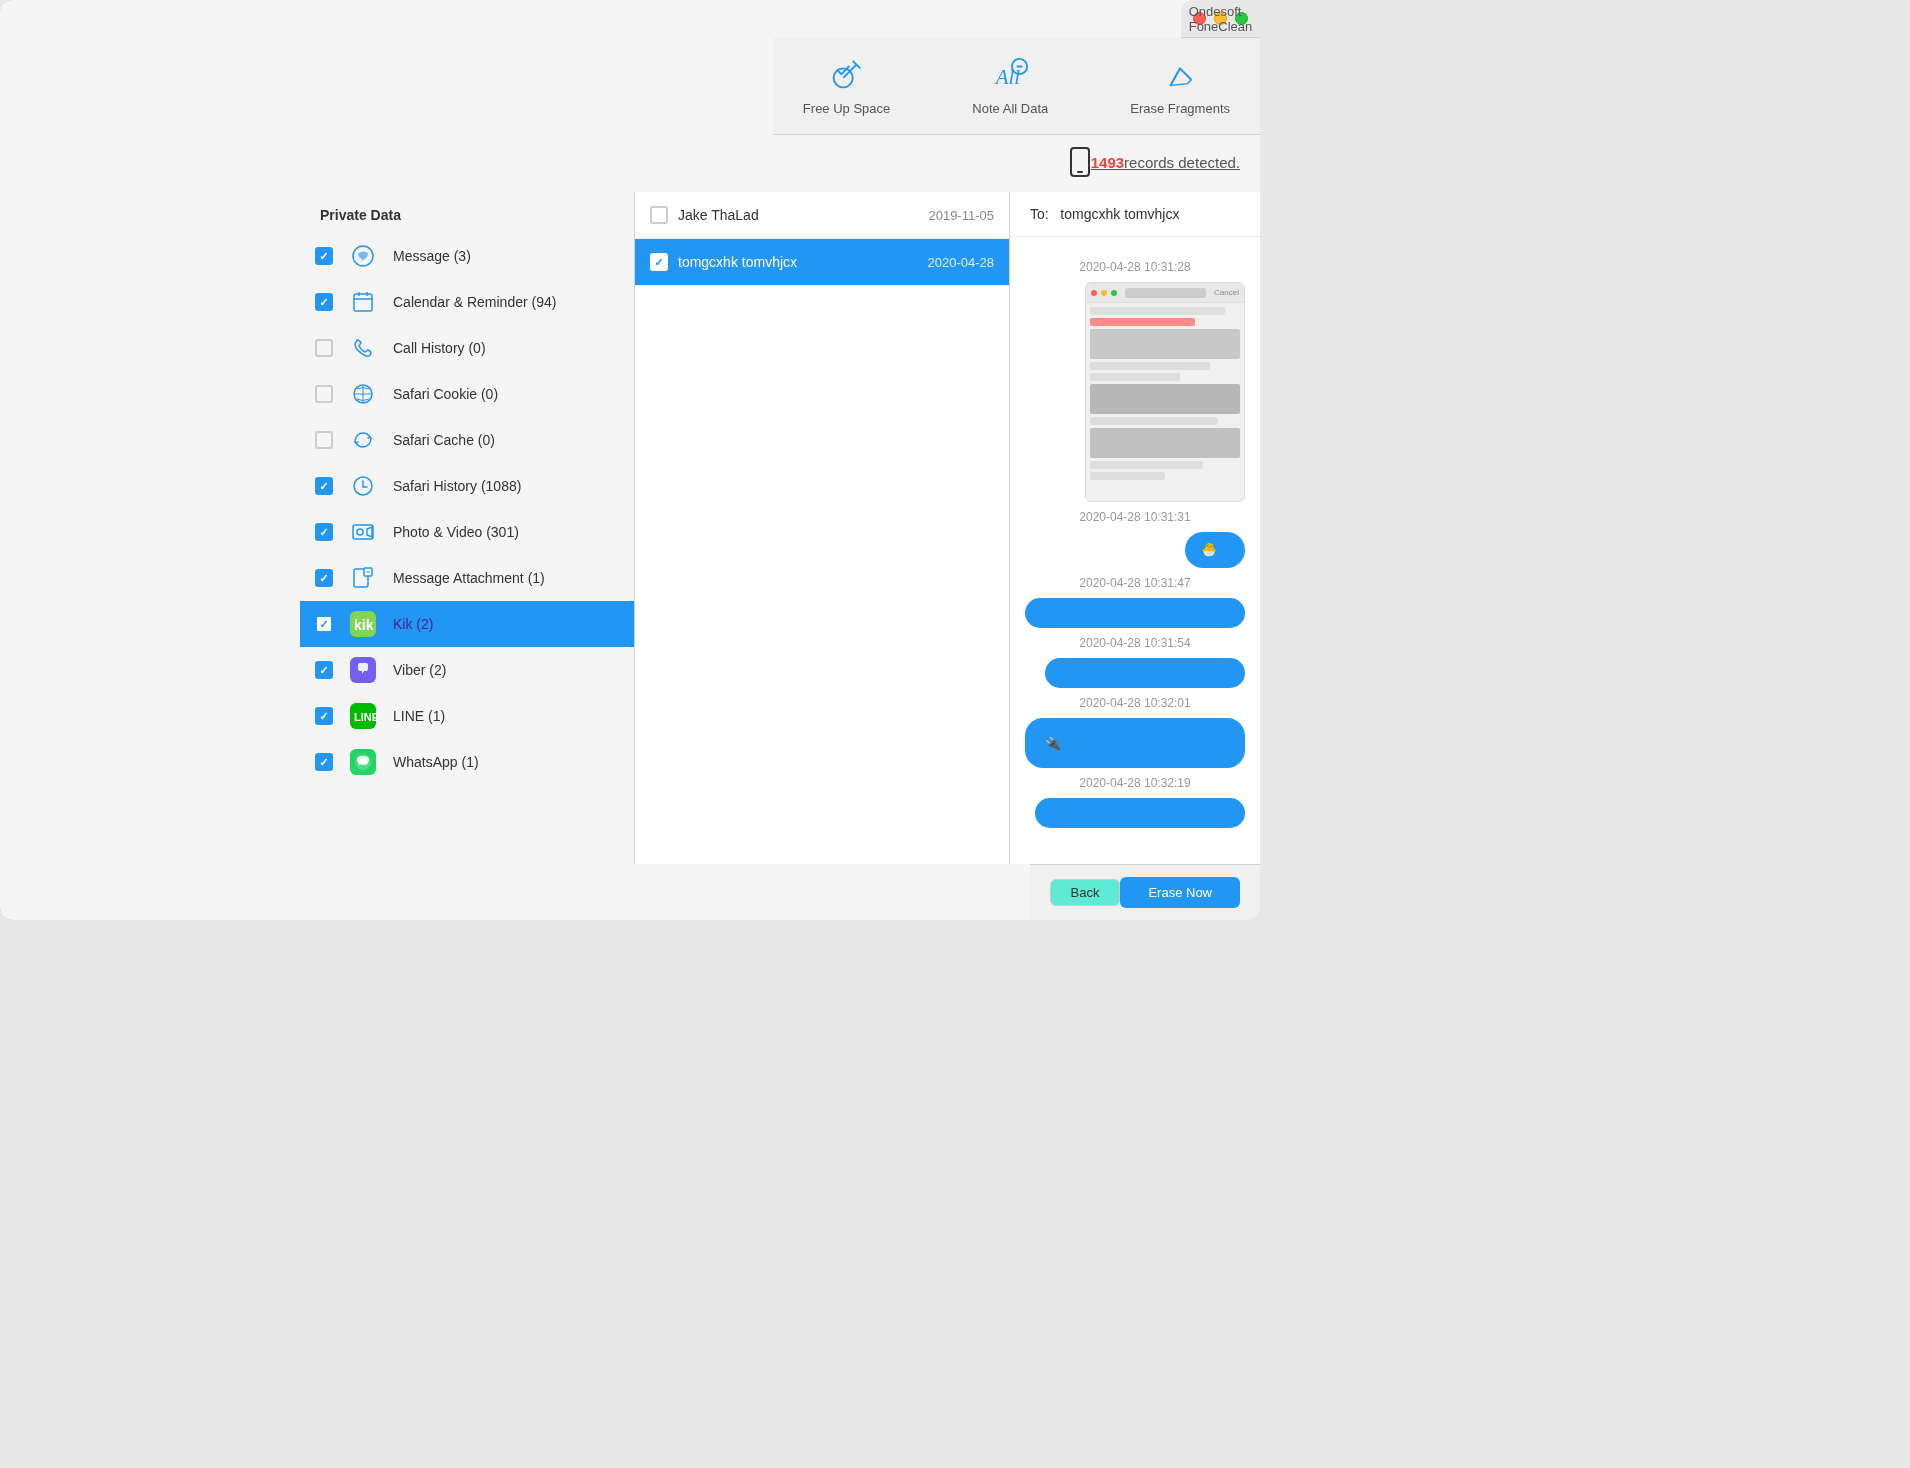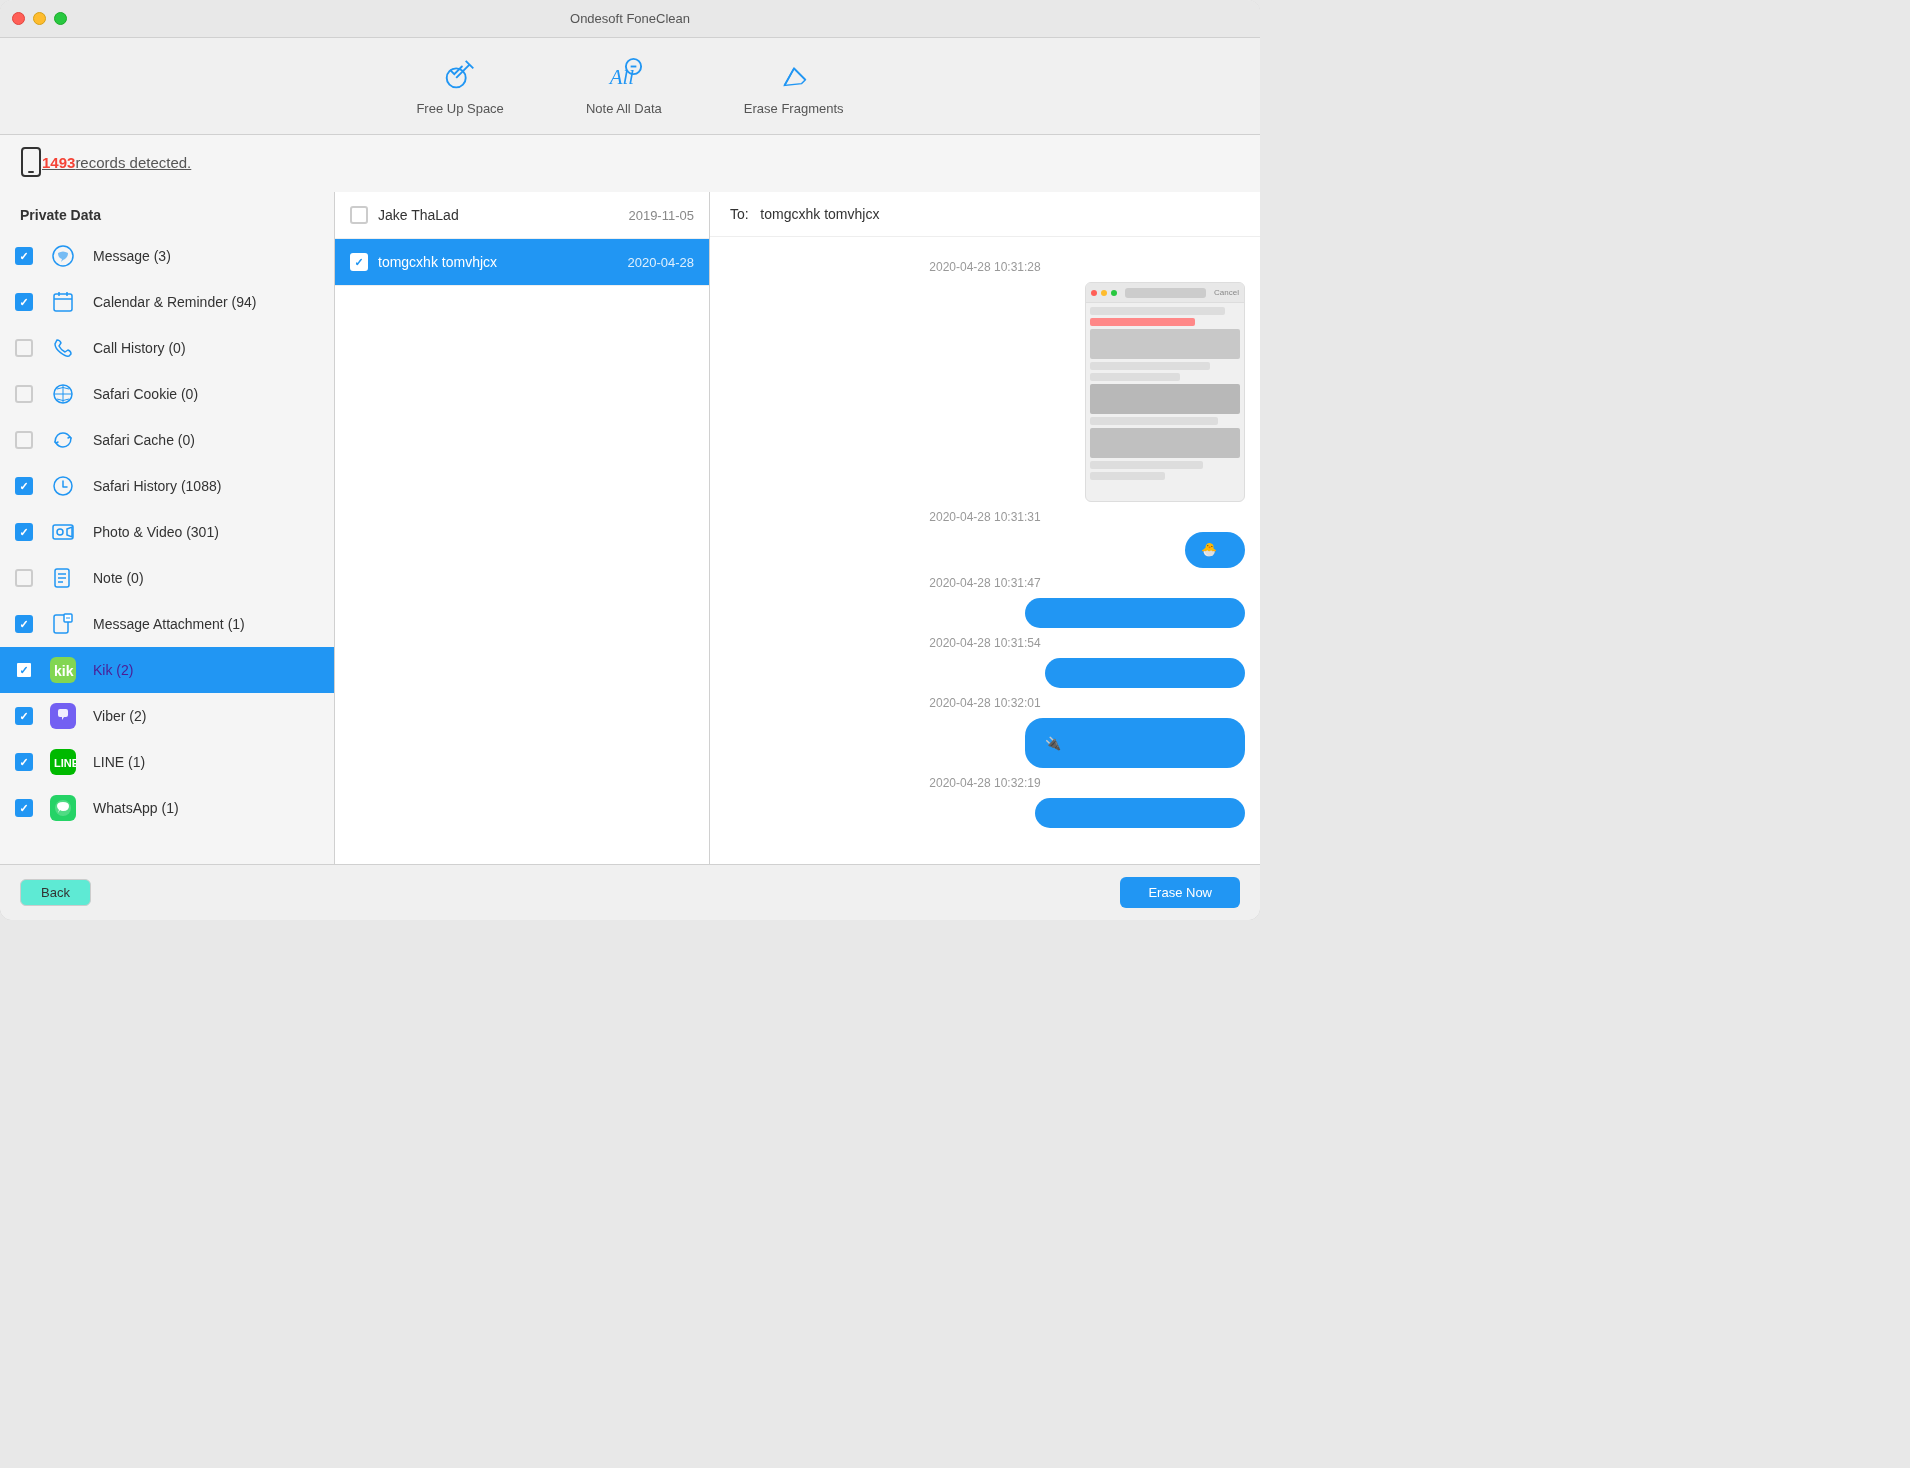--- a/index.html
+++ b/index.html
@@ -13,20 +13,21 @@
     }
     .window {
       width: 1260px;
       height: 920px;
       background: #f5f5f5;
       border-radius: 12px;
       display: flex;
       flex-direction: column;
       overflow: hidden;
       box-shadow: 0 4px 20px rgba(0,0,0,0.3);
+      align-items: flex-end;
     }
     .titlebar {
       background: #e8e8e8;
       height: 38px;
       display: flex;
       align-items: center;
       padding: 0 12px;
       border-bottom: 1px solid #d0d0d0;
       border-radius: 12px 12px 0 0;
       position: relative;
@@ -441,32 +442,20 @@
         <div class="item-icon">
           <svg width="24" height="24" viewBox="0 0 24 24" fill="none">
             <rect x="2" y="5" width="20" height="14" rx="2" stroke="#2196f3" stroke-width="1.5"></rect>
             <circle cx="9" cy="12" r="3" stroke="#2196f3" stroke-width="1.5"></circle>
             <path d="M16 9 L21 7 L21 17 L16 15 Z" stroke="#2196f3" stroke-width="1.5" fill="none"></path>
           </svg>
         </div>
         <span class="item-label">Photo &amp; Video (301)</span>
       </div>
 
-      <div class="sidebar-item">
-        <div class="checkbox"></div>
-        <div class="item-icon">
-          <svg width="24" height="24" viewBox="0 0 24 24" fill="none">
-            <rect x="4" y="3" width="14" height="18" rx="2" stroke="#2196f3" stroke-width="1.5"></rect>
-            <line x1="7" y1="8" x2="15" y2="8" stroke="#2196f3" stroke-width="1.5"></line>
-            <line x1="7" y1="12" x2="15" y2="12" stroke="#2196f3" stroke-width="1.5"></line>
-            <line x1="7" y1="16" x2="12" y2="16" stroke="#2196f3" stroke-width="1.5"></line>
-          </svg>
-        </div>
-        <span class="item-label">Note (0)</span>
-      </div>
 
       <div class="sidebar-item">
         <div class="checkbox checked"></div>
         <div class="item-icon">
           <svg width="24" height="24" viewBox="0 0 24 24" fill="none">
             <rect x="3" y="3" width="14" height="18" rx="2" stroke="#2196f3" stroke-width="1.5"></rect>
             <path d="M14 3 L20 9" stroke="#2196f3" stroke-width="1.5"></path>
             <rect x="13" y="2" width="8" height="8" rx="1" stroke="#2196f3" stroke-width="1.5" fill="white"></rect>
             <line x1="15" y1="6" x2="19" y2="6" stroke="#2196f3" stroke-width="1"></line>
           </svg>

